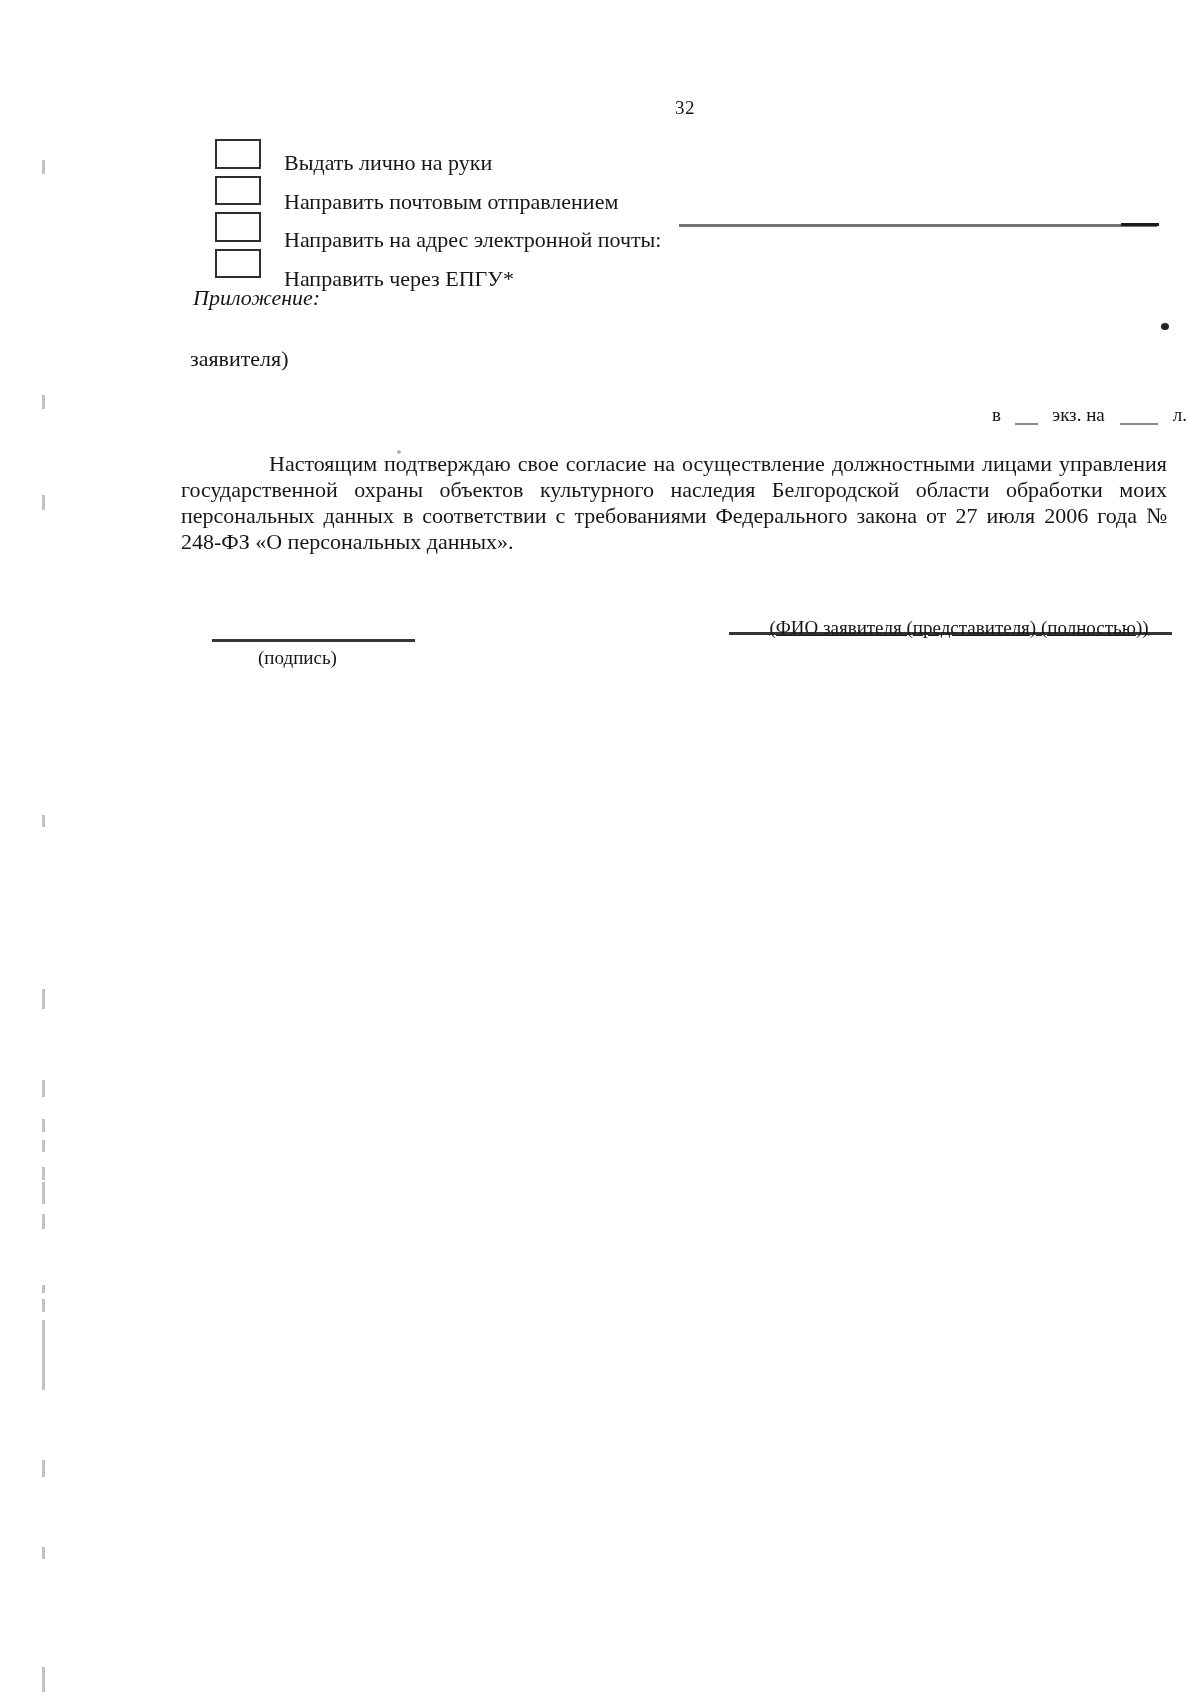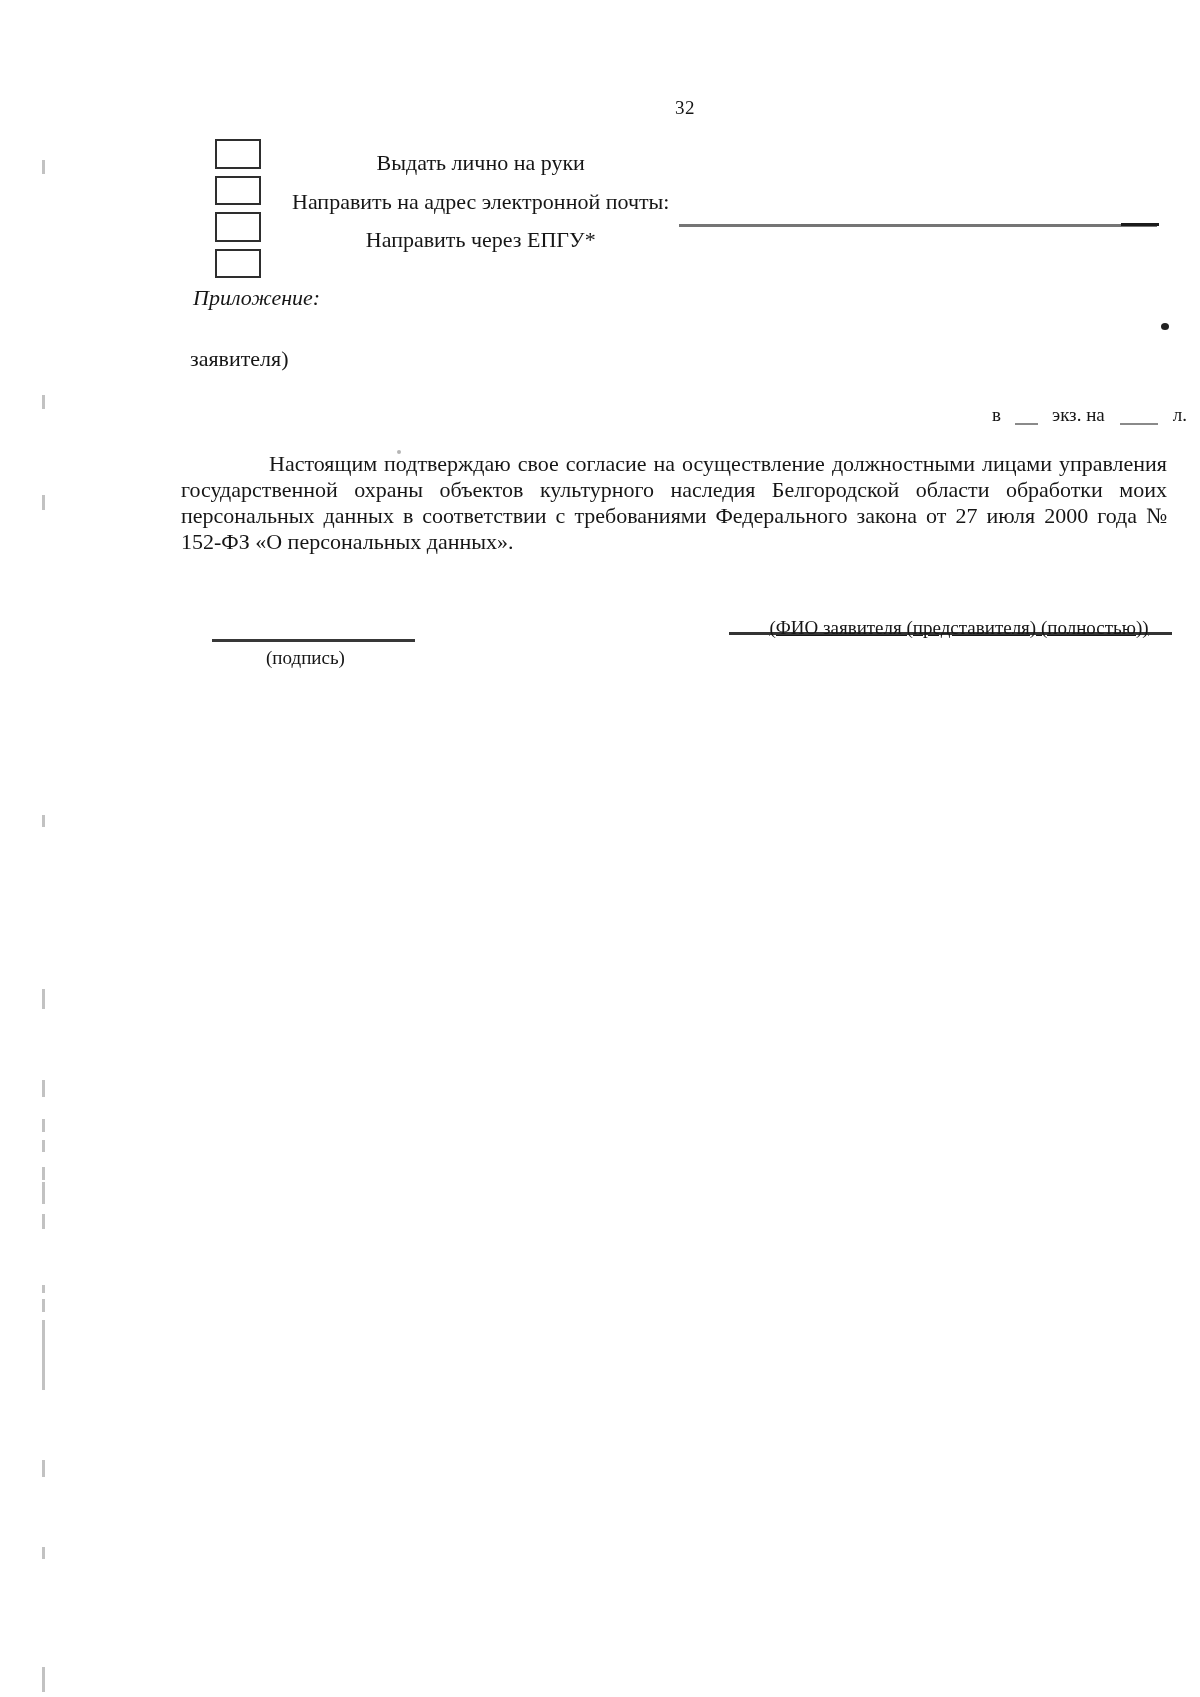--- a/index.html
+++ b/index.html
@@ -21,21 +21,21 @@
   .cb-stack { left: 179px; top: 112px; width: 46px; }
   .cb-cell {
     width: 46px; height: 29.5px;
     border: 2px solid #2e2e2e;
     margin-top: -2px;
     background: #ffffff;
   }
   .cb-cell:first-child { margin-top: 0; }
 
   
-  .option-labels { left: 256px; top: 112px; text-align: center; }
+  .option-labels { left: 248px; top: 112px; }
   .option-row {
     height: 29.5px; line-height: 29.5px;
     font-size: 22px; white-space: nowrap;
   }
 
   
   .email-line { left: 652px; top: 197px; width: 478px; height: 2.5px; background: #757575; }
   .email-line-dark { left: 1094px; top: 195.5px; width: 38px; height: 3px; background: #1b1b1b; }
 
   .attachment-heading { left: 166px; top: 258px; font-size: 22px; font-style: italic; }
@@ -52,21 +52,21 @@
   .gap-2 { width: 38px; margin: 0 6px; }
 
   .consent {
     left: 154px; top: 424px; width: 986px;
     font-size: 22px; line-height: 26px;
     text-align: justify; text-indent: 88px;
   }
 
   
   .sig-line-left  { left: 185px; top: 612px; width: 203px; height: 2.5px; background: #383838; }
-  .sig-cap-left   { left: 206px; top: 620px; width: 145px; text-align: center; font-size: 19px; }
+  .sig-cap-left   { left: 198px; top: 620px; width: 145px; text-align: center; font-size: 19px; }
   .sig-line-right { left: 702px; top: 605px; width: 443px; height: 2.5px; background: #343434; }
   .sig-cap-right  { left: 712px; top: 590px; width: 440px; text-align: center; font-size: 19px; text-decoration: underline; }
 
   
   .dot-dark  { left: 1134px; top: 296px; width: 8px; height: 7px; background: #222; border-radius: 50%; }
   .dot-faint { left: 370px; top: 423px; width: 4px; height: 4px; background: #b5b5b5; border-radius: 50%; }
   .edge-mark { left: 15px; width: 2.5px; background: #c2c2c2; }
 </style>
 </head>
 <body>
@@ -75,36 +75,37 @@
 
 <div class="abs cb-stack">
   <div class="cb-cell"></div>
   <div class="cb-cell"></div>
   <div class="cb-cell"></div>
   <div class="cb-cell"></div>
 </div>
 
 <div class="abs option-labels">
   <div class="option-row">Выдать лично на руки</div>
+  <div class="option-row">Направить почтовым отправлением</div>
   <div class="option-row">Направить на адрес электронной почты:</div>
   <div class="option-row">Направить через ЕПГУ*</div>
 </div>
 
 <div class="abs email-line"></div>
 <div class="abs email-line-dark"></div>
 
 <div class="abs attachment-heading">Приложение:</div>
 
 <div class="abs attachment-desc">
   <div>заявителя)</div>
 </div>
 
 <div class="abs copies"><span>в</span><span class="gap-line gap-1"></span><span>экз. на</span><span class="gap-line gap-2"></span><span>л.</span></div>
 
-<div class="abs consent">Настоящим подтверждаю свое согласие на осуществление должностными лицами управления государственной охраны объектов культурного наследия Белгородской области обработки моих персональных данных в соответствии с требованиями Федерального закона от 27 июля 2000 года № 152-ФЗ «О персональных данных».</div>
+<div class="abs consent">Настоящим подтверждаю свое согласие на осуществление должностными лицами управления государственной охраны объектов культурного наследия Белгородской области обработки моих персональных данных в соответствии с требованиями Федерального закона от 27 июля 2006 года № 248-ФЗ «О персональных данных».</div>
 
 <div class="abs sig-line-left"></div>
 <div class="abs sig-cap-left">(подпись)</div>
 <div class="abs sig-line-right"></div>
 <div class="abs sig-cap-right">(ФИО заявителя (представителя) (полностью))</div>
 
 <div class="abs dot-dark"></div>
 <div class="abs dot-faint"></div>
 <div class="abs edge-mark" style="top:133px;height:14px;"></div>
 <div class="abs edge-mark" style="top:368px;height:14px;"></div>

